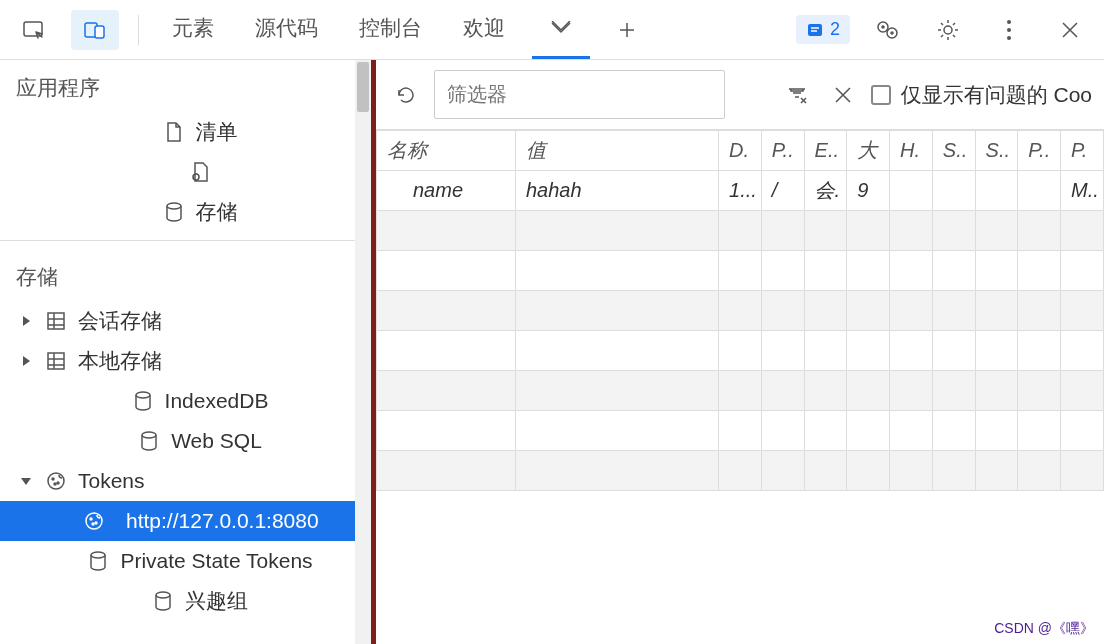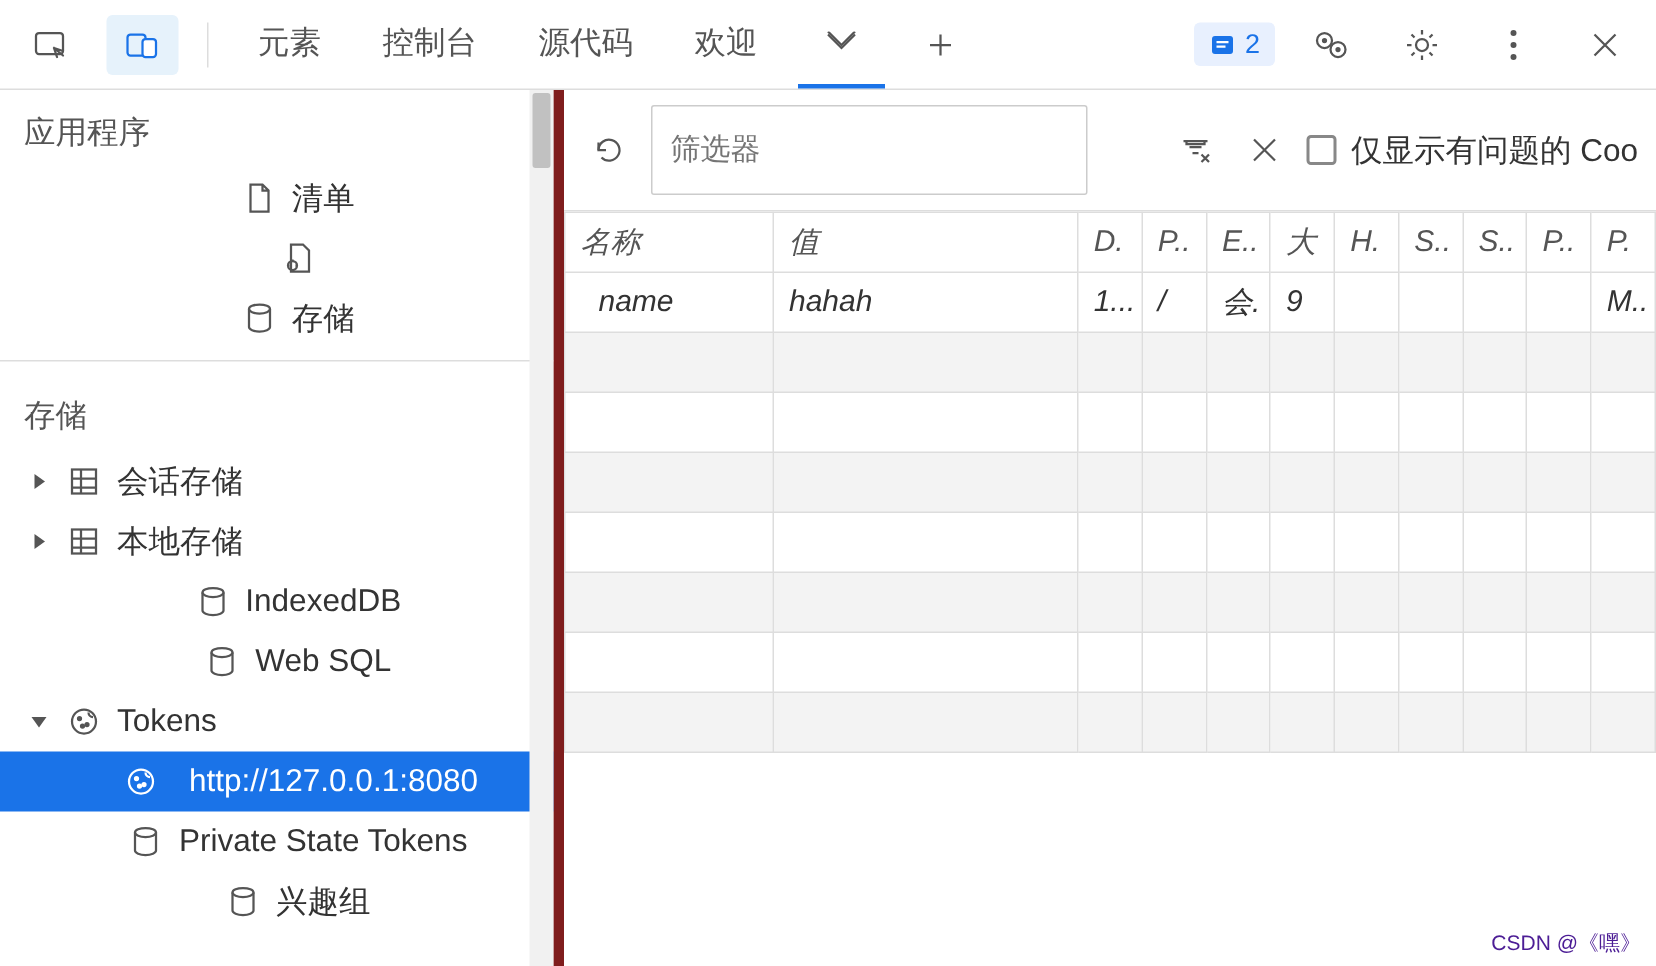--- a/index.html
+++ b/index.html
@@ -10,37 +10,37 @@
 .topbtn { width: 48px; height: 40px; display: flex; align-items: center; justify-content: center; border-radius: 4px; }
 .topbtn.active { background: #e6f2fb; }
 .tabitem { padding: 0 14px; height: 58px; display: flex; align-items: center; font-size: 21px; color: #555; border-bottom: 3px solid transparent; }
 .tabitem.underline { border-bottom-color: #1a73e8; }
 .spacer { flex: 1; }
 .badge-box { display: flex; align-items: center; gap: 6px; background: #e8f0fe; padding: 4px 10px; border-radius: 4px; color: #1a73e8; font-size: 18px; }
 .topsep { width: 1px; height: 30px; background: #ddd; margin: 0 6px; }
 
 
 .body { flex: 1; display: flex; min-height: 0; }
-.sidebar { width: 376px; border-right: 7px solid #7f1d1d; overflow: hidden; display: flex; flex-direction: column; position: relative; }
+.sidebar { width: 376px; border-right: 5px solid #7f1d1d; overflow: hidden; display: flex; flex-direction: column; position: relative; }
 .scroll-track { position:absolute; right:0; top:0; width:16px; height:100%; background:#f1f1f1;}
 .scroll-thumb { position:absolute; right:2px; top:2px; width:12px; height:50px; background:#c1c1c1; border-radius:2px;}
 .section-title { padding: 14px 16px 10px; font-size: 21px; color: #555; }
 .tree-item { display: flex; align-items: center; gap: 10px; padding: 4px 0 4px 18px; font-size: 21px; color: #333; height: 40px; }
 .tree-item .icon { width: 24px; height: 24px; display: flex; align-items:center; justify-content:center;}
 .tree-item .arrow { width: 16px; display:flex; align-items:center; justify-content:center;}
 .tree-item.indent1 { padding-left: 28px; justify-content: center; }
 .tree-item.indent3 { padding-left: 82px; }
 .tree-item.selected { background: #1a73e8; color: #fff; gap: 20px; }
 .tree-item.selected svg { stroke: #fff; fill:none; }
 .hr { height:1px; background:#ddd; margin: 8px 0; }
 
 
 .main { flex: 1; display: flex; flex-direction: column; position:relative; }
 .filterbar { display: flex; align-items: center; gap: 10px; padding: 10px 12px; border-bottom: 1px solid #ddd; }
-.filter-input { flex: 0 0 240px; height: 60px; border: 1px solid #ccc; border-radius: 2px; padding: 0 12px; font-size: 20px; color: #888; background:#fff;}
+.filter-input { flex: 0 0 240px; height: 49px; border: 1px solid #ccc; border-radius: 2px; padding: 0 12px; font-size: 20px; color: #888; background:#fff;}
 .iconbtn { width:36px; height:36px; display:flex; align-items:center; justify-content:center; color:#666;}
 .checkbox { width:20px; height:20px; border:2px solid #888; border-radius:3px; display:inline-block;}
 .filter-label { font-size: 21px; color:#333; white-space:nowrap; overflow:hidden;}
 
 .table-wrap { flex:1; overflow:hidden; position:relative;}
 table { border-collapse: collapse; width: 100%; table-layout:fixed;font-style:italic;}
 th, td { border: 1px solid #ddd; padding: 6px 10px; text-align:left; font-size:20px; font-weight:normal; color:#333; height:40px; overflow:hidden; white-space:nowrap; text-overflow:clip;}
 th { background:#fff; color:#555;}
 tr.row1 td { background:#fff; }
 tr.empty td { background:#f3f3f3; height:40px;}
@@ -62,22 +62,22 @@
       </svg>
   </div>
   <div class="topbtn active">
     <svg width="24" height="20" viewBox="0 0 24 20" style="stroke:#1a73e8">
         <rect x="2" y="3" width="12" height="14" rx="2"></rect>
         <rect x="12" y="6" width="9" height="12" rx="2" fill="#fff"></rect>
       </svg>
   </div>
   <div class="topsep"></div>
   <div class="tabitem">元素</div>
+  <div class="tabitem">源代码</div>
   <div class="tabitem">控制台</div>
-  <div class="tabitem">源代码</div>
   <div class="tabitem">欢迎</div>
   <div class="tabitem underline" style="padding:0 18px">
     <svg width="22" height="14" viewBox="0 0 22 14">
         <path d="M2 2 l9 9 l9 -9"></path>
         <path d="M2 -3 l9 9 l9 -9" transform="translate(0,3)"></path>
       </svg>
   </div>
   <div class="topbtn">
     <svg width="20" height="20" viewBox="0 0 20 20">
         <path d="M10 3 v14 M3 10 h14"></path>
@@ -303,21 +303,21 @@
             <th>大</th>
             <th>H.</th>
             <th>S..</th>
             <th>S..</th>
             <th>P..</th>
             <th>P.</th>
           </tr>
         </thead>
         <tbody>
           <tr class="row1">
-            <td style="padding-left:22px">name</td>
+            <td style="padding-left:36px">name</td>
             <td>hahah</td>
             <td>1...</td>
             <td>/</td>
             <td>会.</td>
             <td>9</td>
             <td></td>
             <td></td>
             <td></td>
             <td></td>
             <td>M..</td>

